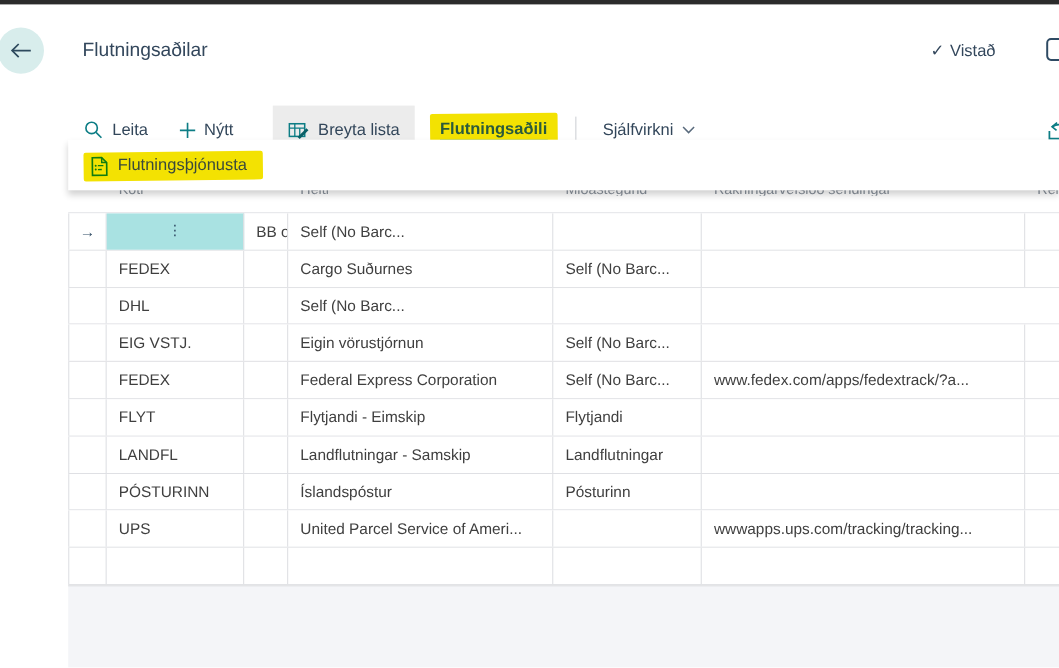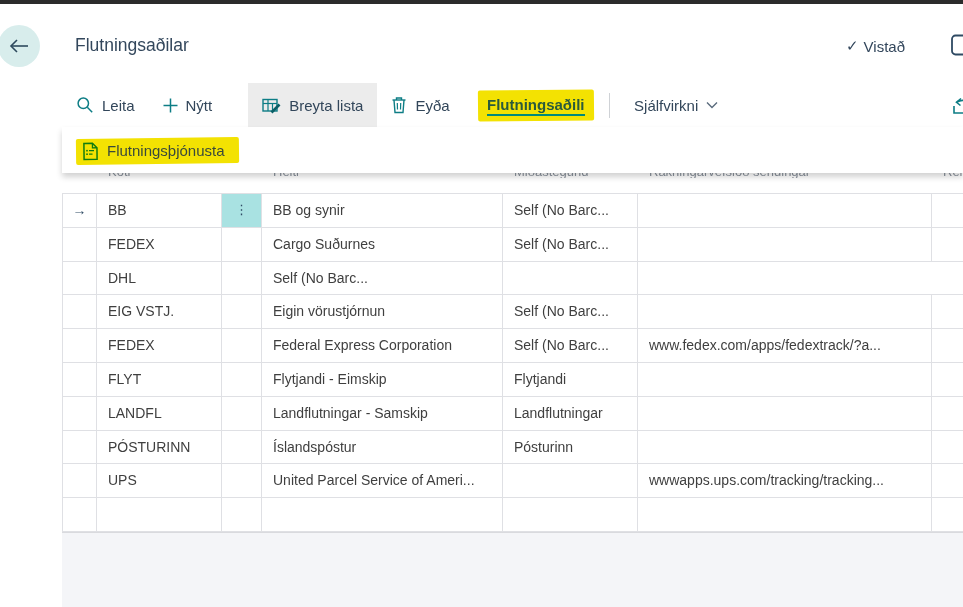--- a/index.html
+++ b/index.html
@@ -9,21 +9,21 @@
   .topbar { position:absolute; top:0; left:0; right:0; height:4px; background:#2b2b2b; }
 
   
   .back-btn { position:absolute; left:-2px; top:25px; width:42px; height:42px; border-radius:50%;
               background:#d8edec; display:flex; align-items:center; justify-content:center; cursor:pointer; }
   .page-title { position:absolute; left:75px; top:35px; font-size:17.5px; color:#33475c; }
   .saved { position:absolute; right:58px; top:37px; font-size:15px; color:#33475c; display:flex; gap:5px; align-items:center; }
   .inspect-icon { position:absolute; right:-11px; top:32px; }
 
   
-  .toolbar { position:absolute; top:83px; left:62px; right:0; height:44px; display:flex; align-items:center;
+  .toolbar { position:absolute; top:96px; left:62px; right:0; height:44px; display:flex; align-items:center;
              font-size:15px; color:#32465a; }
   .tb-item { height:44px; display:flex; align-items:center; gap:8px; padding:0 14px; cursor:pointer; white-space:nowrap; }
   .tb-item.hovered { background:#ececec;margin-left:22px; }
   .tb-item.active-yellow { background:#f3e202; height:31px; margin-left:14px; padding:0 9px; transform:rotate(-0.6deg); border-radius:2px; }
   .tb-item.active-yellow .lbl { color:#2a5a3c; border-bottom:2px solid #00897b; padding-bottom:1px; transform:rotate(0.6deg);font-weight:bold; }
   .tb-divider { width:1px; height:25px; background:#cfd2d6; margin:0 10px 0 16px; }
   .share-icon { position:absolute; right:-13px; top:10px; }
 
   
   .dropdown { position:absolute; top:127px; left:62px; right:0; height:46px; background:#fff; z-index:5;
@@ -92,30 +92,20 @@
     <div class="tb-item hovered">
       <svg width="19" height="17" viewBox="0 0 19 17">
         <rect x="1" y="2.5" width="14" height="11.5" fill="none" stroke="#0d7d85" stroke-width="1.4"></rect>
         <line x1="1" y1="6.5" x2="15" y2="6.5" stroke="#0d7d85" stroke-width="1.2"></line>
         <line x1="6" y1="2.5" x2="6" y2="14" stroke="#0d7d85" stroke-width="1.2"></line>
         <line x1="10.5" y1="6.5" x2="10.5" y2="14" stroke="#0d7d85" stroke-width="1.2"></line>
         <line x1="9.5" y1="15.5" x2="17.5" y2="7.5" stroke="#0a5f66" stroke-width="2.6"></line>
       </svg>
       <span class="lbl">Breyta lista</span>
     </div>
-    <div class="tb-item">
-      <svg width="16" height="18" viewBox="0 0 16 18">
-        <line x1="1.5" y1="4" x2="14.5" y2="4" stroke="#0d7d85" stroke-width="1.4"></line>
-        <path d="M5.5 4 V2 H10.5 V4" fill="none" stroke="#0d7d85" stroke-width="1.4"></path>
-        <path d="M3 4 L4 16.5 H12 L13 4" fill="none" stroke="#0d7d85" stroke-width="1.4"></path>
-        <line x1="6.3" y1="7" x2="6.5" y2="13.5" stroke="#0d7d85" stroke-width="1.2"></line>
-        <line x1="9.7" y1="7" x2="9.5" y2="13.5" stroke="#0d7d85" stroke-width="1.2"></line>
-      </svg>
-      <span class="lbl">Eyða</span>
-    </div>
     <div class="tb-item active-yellow">
       <span class="lbl">Flutningsaðili</span>
     </div>
     <div class="tb-divider"></div>
     <div class="tb-item">
       <span class="lbl">Sjálfvirkni</span>
       <svg width="12" height="8" viewBox="0 0 12 8">
         <polyline points="1,1.5 6,6.5 11,1.5" fill="none" stroke="#5a6b7d" stroke-width="1.4"></polyline>
       </svg>
     </div>
@@ -148,21 +138,20 @@
     <div></div>
     <div>Heiti</div>
     <div>Miðastegund</div>
     <div>Rakningarvefslóð sendingar</div>
     <div>Reikningsnr.</div>
   </div>
 
   <div class="grid-rows">
     <div class="trow">
       <div class="sel">→</div>
-      <div>BB</div>
       <div class="dots-cell on">⋮</div>
       <div>BB og synir</div>
       <div>Self (No Barc...</div>
       <div></div>
       <div></div>
     </div>
     <div class="trow">
       <div class="sel"></div>
       <div>FEDEX</div>
       <div class="dots-cell"></div>

